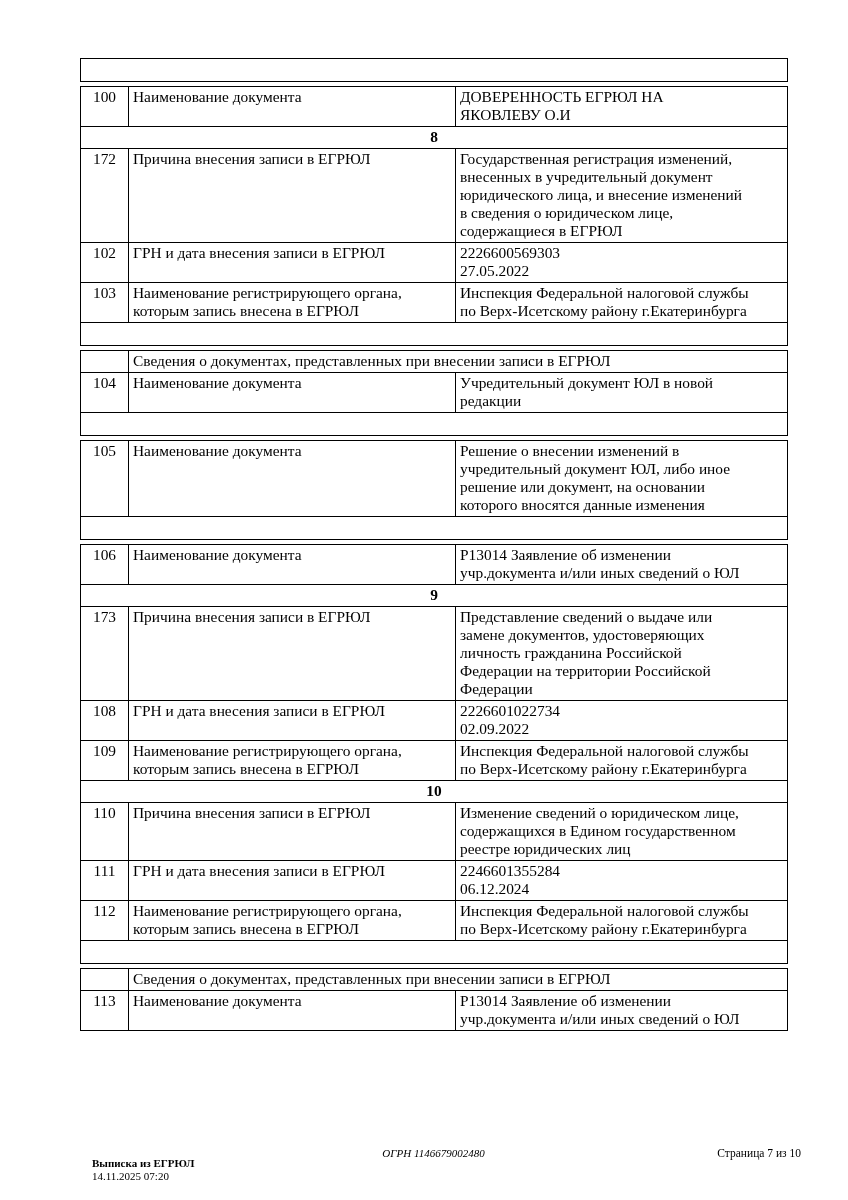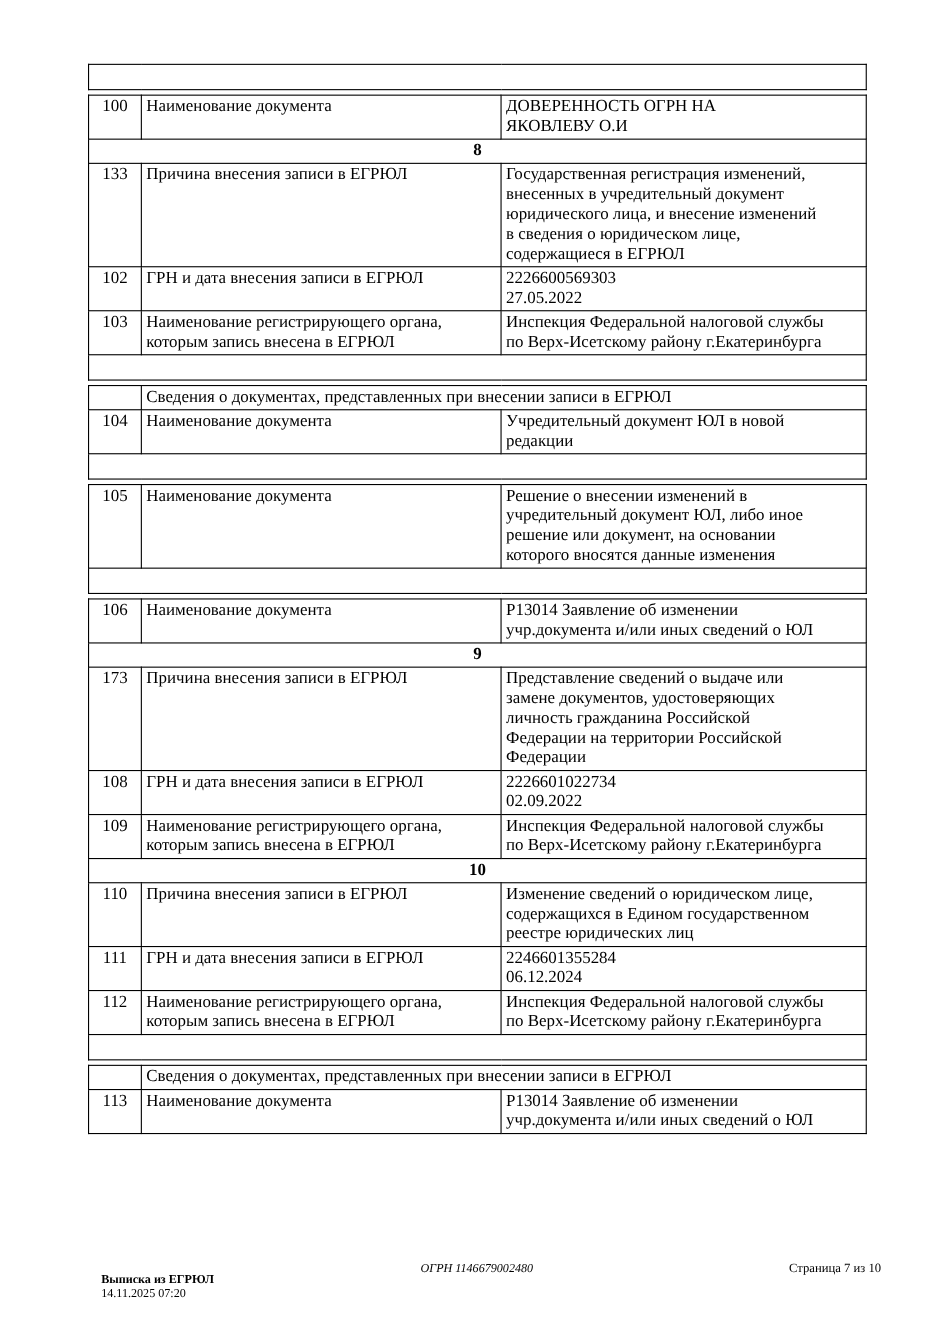--- a/index.html
+++ b/index.html
@@ -100,28 +100,28 @@
     <table class="rec">
       <colgroup>
         <col style="width: 48px;">
         <col style="width: 327px;">
         <col style="width: 332px;">
       </colgroup>
       <tbody>
         <tr>
           <td class="c-num">100</td>
           <td class="c-label">Наименование документа</td>
-          <td class="c-value">ДОВЕРЕННОСТЬ ОГРН НА
+          <td class="c-value">ДОВЕРЕННОСТЬ ЕГРЮЛ НА
 ЯКОВЛЕВУ О.И</td>
         </tr>
         <tr>
           <td class="c-section" colspan="3">8</td>
         </tr>
         <tr>
-          <td class="c-num">133</td>
+          <td class="c-num">172</td>
           <td class="c-label">Причина внесения записи в ЕГРЮЛ</td>
           <td class="c-value">Государственная регистрация изменений,
 внесенных в учредительный документ
 юридического лица, и внесение изменений
 в сведения о юридическом лице,
 содержащиеся в ЕГРЮЛ</td>
         </tr>
         <tr>
           <td class="c-num">102</td>
           <td class="c-label">ГРН и дата внесения записи в ЕГРЮЛ</td>

